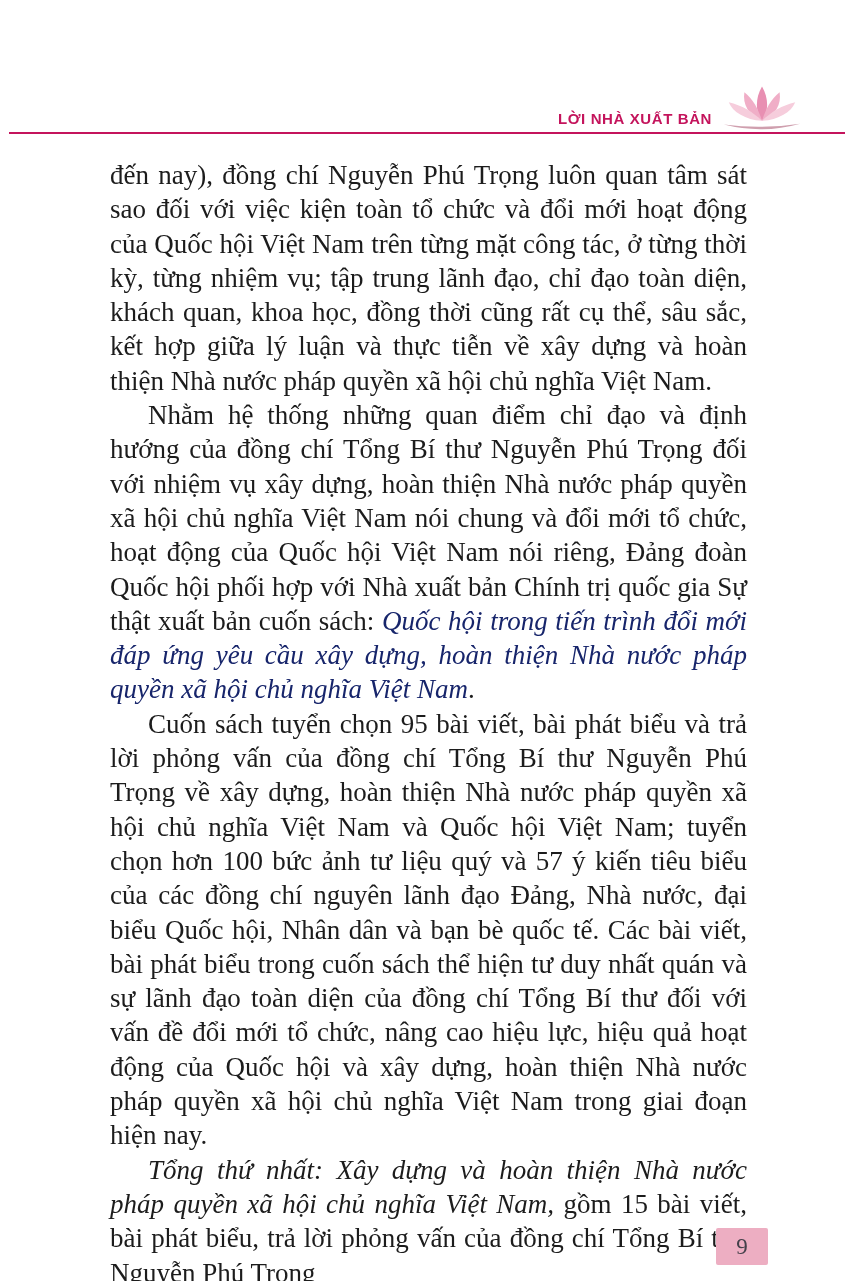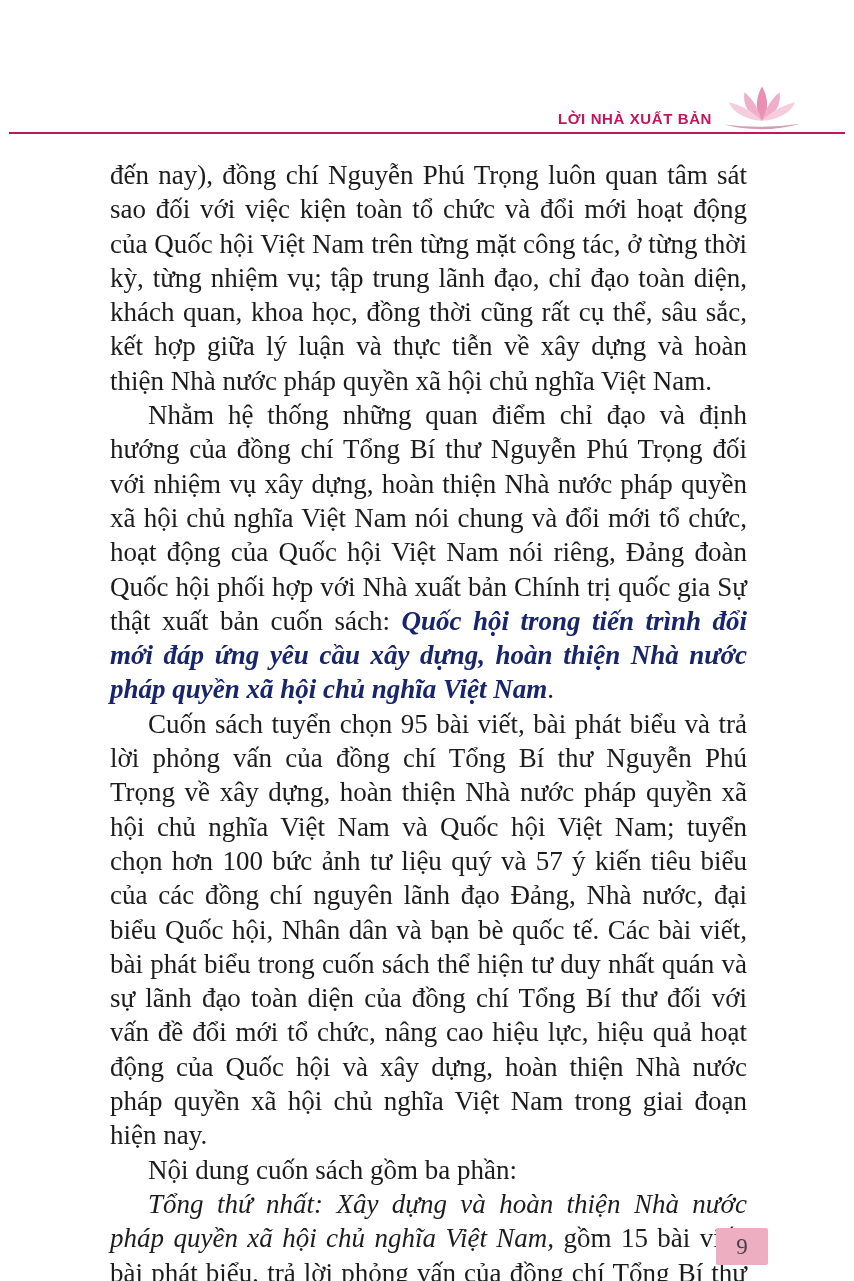--- a/index.html
+++ b/index.html
@@ -46,21 +46,21 @@
     left: 110px;
     width: 637px;
     color: var(--text, #1c1c1c);
     font-size: 27px;
     line-height: 34.3px;
     text-align: justify;
   }
   .para { text-indent: 38px; }
   .para.no-indent { text-indent: 0; }
   .book-title {
-    font-weight: bold;
+    font-weight: normal;
     font-style: italic;
     color: var(--title_blue, #17256b);
   }
   .italic { font-style: italic; }
   .page-number-badge {
     position: absolute;
     right: 86px;
     bottom: 29px;
     width: 52px;
     height: 37px;
@@ -94,21 +94,20 @@
 
   <div class="rule"></div>
 
   <main class="body-text">
     <p class="para no-indent"><span>đến nay), đồng chí Nguyễn Phú Trọng luôn quan tâm sát sao đối với việc kiện toàn tổ chức và đổi mới hoạt động của Quốc hội Việt Nam trên từng mặt công tác, ở từng thời kỳ, từng nhiệm vụ; tập trung lãnh đạo, chỉ đạo toàn diện, khách quan, khoa học, đồng thời cũng rất cụ thể, sâu sắc, kết hợp giữa lý luận và thực tiễn về xây dựng và hoàn thiện Nhà nước pháp quyền xã hội chủ nghĩa Việt Nam.</span></p>
 
     <p class="para"><span>Nhằm hệ thống những quan điểm chỉ đạo và định hướng của đồng chí Tổng Bí thư Nguyễn Phú Trọng đối với nhiệm vụ xây dựng, hoàn thiện Nhà nước pháp quyền xã hội chủ nghĩa Việt Nam nói chung và đổi mới tổ chức, hoạt động của Quốc hội Việt Nam nói riêng, Đảng đoàn Quốc hội phối hợp với Nhà xuất bản Chính trị quốc gia Sự thật xuất bản cuốn sách: </span><span class="book-title">Quốc hội trong tiến trình đổi mới đáp ứng yêu cầu xây dựng, hoàn thiện Nhà nước pháp quyền xã hội chủ nghĩa Việt Nam</span><span>.</span></p>
 
     <p class="para"><span>Cuốn sách tuyển chọn 95 bài viết, bài phát biểu và trả lời phỏng vấn của đồng chí Tổng Bí thư Nguyễn Phú Trọng về xây dựng, hoàn thiện Nhà nước pháp quyền xã hội chủ nghĩa Việt Nam và Quốc hội Việt Nam; tuyển chọn hơn 100 bức ảnh tư liệu quý và 57 ý kiến tiêu biểu của các đồng chí nguyên lãnh đạo Đảng, Nhà nước, đại biểu Quốc hội, Nhân dân và bạn bè quốc tế. Các bài viết, bài phát biểu trong cuốn sách thể hiện tư duy nhất quán và sự lãnh đạo toàn diện của đồng chí Tổng Bí thư đối với vấn đề đổi mới tổ chức, nâng cao hiệu lực, hiệu quả hoạt động của Quốc hội và xây dựng, hoàn thiện Nhà nước pháp quyền xã hội chủ nghĩa Việt Nam trong giai đoạn hiện nay.</span></p>
 
-    <p class="para"><span>Nội dung cuốn sách gồm ba phần:</span></p>
 
     <p class="para"><span class="italic">Tổng thứ nhất: Xây dựng và hoàn thiện Nhà nước pháp quyền xã hội chủ nghĩa Việt Nam,</span><span> gồm 15 bài viết, bài phát biểu, trả lời phỏng vấn của đồng chí Tổng Bí thư Nguyễn Phú Trọng</span></p>
   </main>
 
   <div class="page-number-badge">
     <span>9</span>
   </div>
 
 </div>
 

